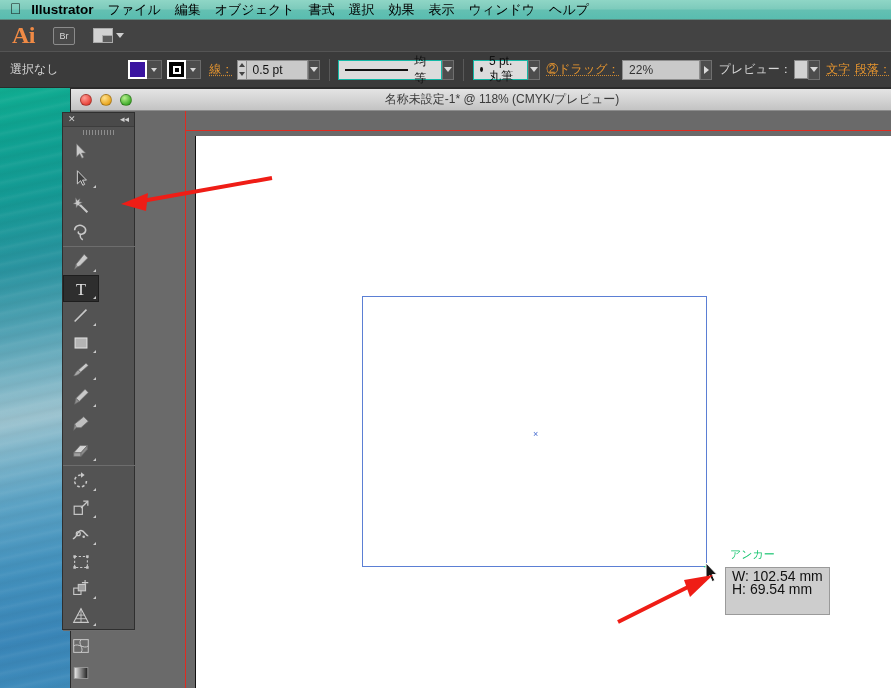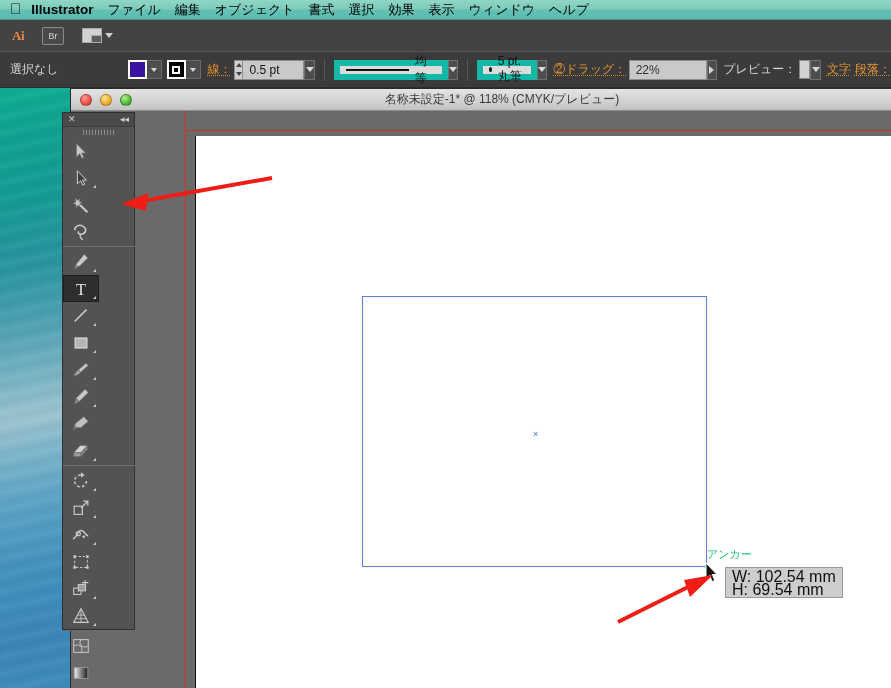--- a/index.html
+++ b/index.html
@@ -70,21 +70,21 @@
     background:#434343;
     border-bottom:1px solid #2b2b2b;
   }
   .ai-row1 {
     position:absolute; left:0; top:0; width:891px; height:32px;
     background:#434343;
     display:flex; align-items:center; padding-left:10px;
     border-bottom:1px solid #545454;
   }
   .ai-logo {
-    color:#f08a45; font-weight:bold; font-size:13px; letter-spacing:-.5px;
+    color:#f08a45; font-weight:bold; font-size:24px; letter-spacing:-.5px;
     font-family:"Liberation Serif", serif; margin-right:18px; padding-left:2px;
   }
   .br-btn {
     width:22px; height:18px; border:1px solid #8b8b8b; border-radius:2px;
     color:#d6d6d6; font-size:9px; display:flex; align-items:center; justify-content:center;
     background:#4a4a4a; margin-right:18px;
   }
   .wkspace { display:flex; align-items:center; gap:3px; }
   .wkspace .wk-icon {
     width:20px; height:15px; border:1px solid #aaa; position:relative; background:#5c5c5c;
@@ -137,21 +137,21 @@
     height:20px;background:#c9c9c9;border:1px solid #8d8d8d;color:#111;font-size:12px;
     display:flex;align-items:center;padding:0 6px;min-width:62px;
   }
   .drop-btn{
     width:17px;height:20px;background:#4d4d4d;border:1px solid #6f6f6f;
     display:flex;align-items:center;justify-content:center;
   }
   .drop-btn .caret-s{border-top-color:#d9d9d9;}
 
   .combo{
-    height:20px;background:#dcdcdc;border:6px solid #14b8a6;color:#111;font-size:12px;
+    height:20px;background:#dcdcdc;border:1px solid #14b8a6;color:#111;font-size:12px;
     display:flex;align-items:center;padding:0 6px;gap:6px;
   }
   .dashline{ width:72px;height:0;border-top:2px solid #111; }
   .dot{ width:5px;height:5px;border-radius:50%;background:#111; }
   .opa-field{
     height:20px;background:#c9c9c9;border:1px solid #8d8d8d;color:#333;font-size:12px;
     display:flex;align-items:center;padding:0 6px;min-width:78px;
   }
   .arrow-btn{
     width:17px;height:20px;background:#4d4d4d;border:1px solid #6f6f6f;
@@ -201,26 +201,26 @@
     border:1px solid #5b7fd4;background:transparent;
   }
   .center-mark{
     position:absolute;left:462px;top:319px;color:#4a6fd0;font-size:9px;line-height:1;
   }
   .anchor-pt{
     position:absolute;left:632px;top:452px;width:7px;height:7px;
     color:#13c27a;font-size:10px;line-height:7px;text-align:center;font-weight:bold;
   }
   .smart-label{
-    position:absolute;left:636px;top:436px;color:#16c46f;font-size:11px;white-space:nowrap;
+    position:absolute;left:659px;top:436px;color:#16c46f;font-size:11px;white-space:nowrap;
     font-family:"Liberation Sans", sans-serif;
   }
   .measure-tip{
     position:absolute;left:654px;top:456px;background:#cdcdcd;border:1px solid #9a9a9a;
-    padding:2px 6px 1px 6px; color:#111;font-size:16px;line-height:13px;white-space:nowrap;
+    padding:2px 6px 18px 6px; color:#111;font-size:14px;line-height:13px;white-space:nowrap;
   }
   .cursor-arrow{
     position:absolute;left:634px;top:452px;width:14px;height:20px;
   }
 
   
   .tools{
     position:absolute;left:62px;top:112px;width:73px;height:518px;
     background:#535353;border:1px solid #2f2f2f;
   }

